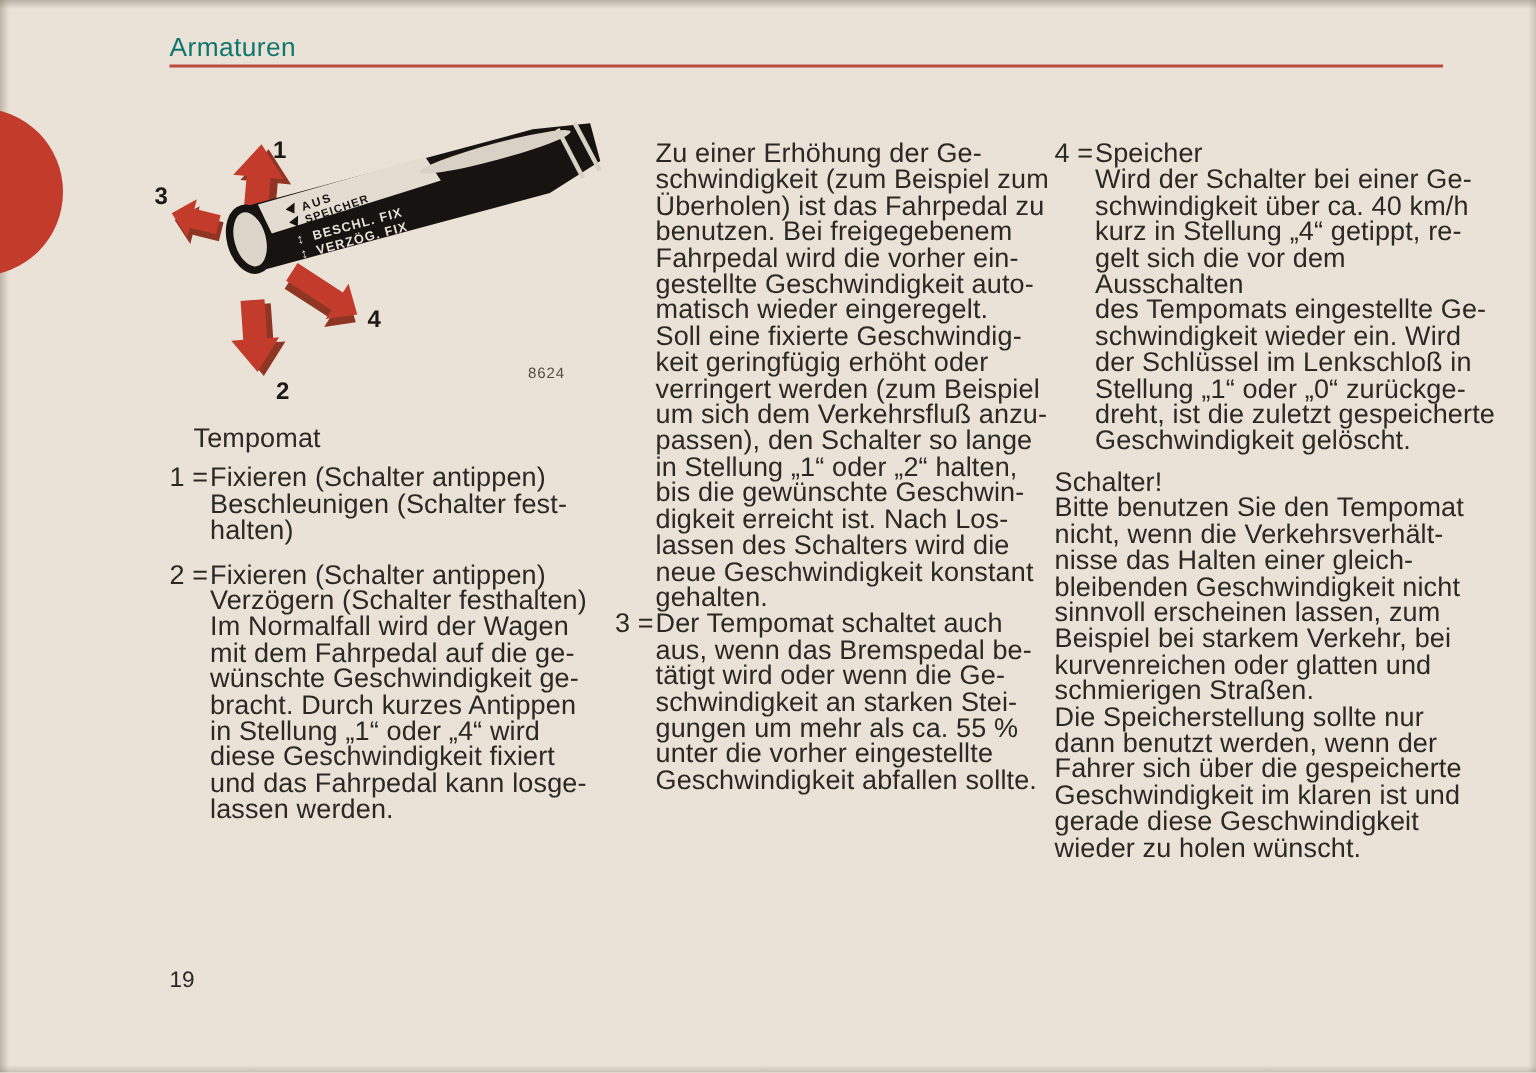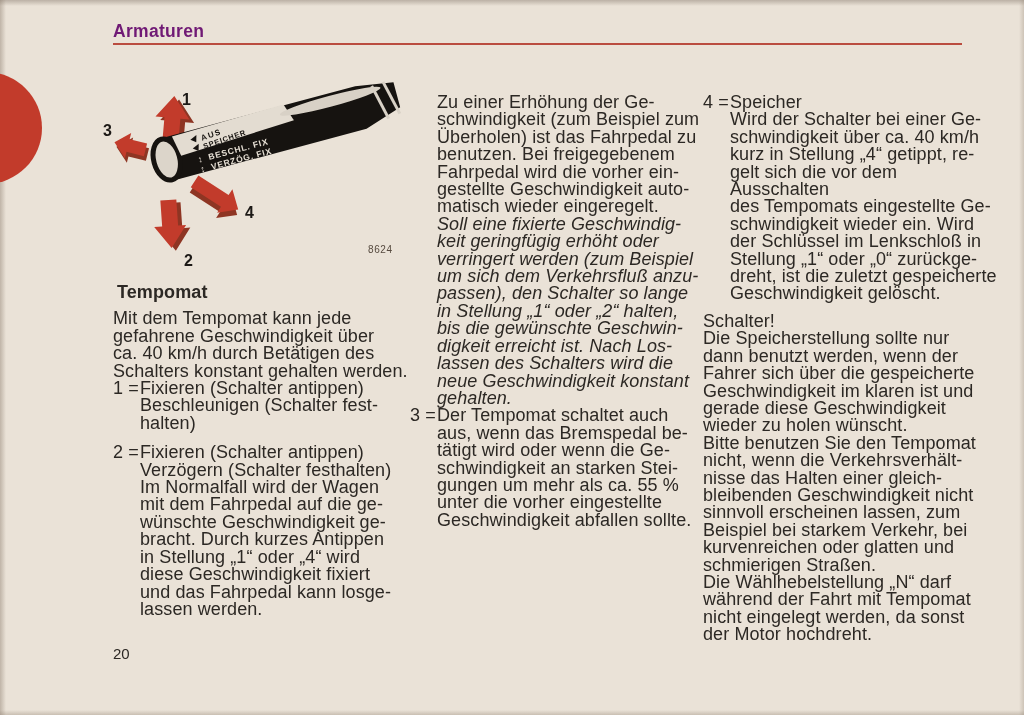--- a/index.html
+++ b/index.html
@@ -14,44 +14,44 @@
   .edge.left{left:0;top:0;bottom:0;width:6px;background:linear-gradient(90deg,rgba(140,125,110,.45),rgba(140,125,110,0));}
   .edge.right{right:0;top:0;bottom:0;width:5px;background:linear-gradient(270deg,rgba(140,125,110,.3),rgba(140,125,110,0));}
   .edge.bottom{left:0;bottom:0;right:0;height:5px;background:linear-gradient(0deg,rgba(140,125,110,.35),rgba(140,125,110,0));}
 
   .tab-circle{
     position:absolute;left:-70px;top:72px;width:112px;height:112px;
     border-radius:50%;background:#c23b2b;
   }
   .header-title{
     position:absolute;left:113px;top:21px;
-    font-size:17.5px;font-weight:bold;color:#701a75;letter-spacing:.3px;
+    font-size:17.5px;font-weight:normal;color:#0f766e;letter-spacing:.3px;
   }
   .header-rule{
     position:absolute;left:113px;top:43px;width:849px;height:2px;
     background:#b23124;opacity:.85;
   }
 
   .figure-svg{position:absolute;left:90px;top:78px;}
   .figure-number{
     position:absolute;left:352px;top:244px;
-    font-size:10px;letter-spacing:.6px;color:#564a3f;margin-left:16px;
+    font-size:10px;letter-spacing:.6px;color:#564a3f;
   }
 
   .col{position:absolute;font-size:18px;line-height:17.4px;letter-spacing:.1px;}
   .col p{margin:0;white-space:pre-line;}
   .col-left{left:113px;top:284px;width:302px;}
   .col-middle{left:410px;top:94px;width:296px;}
   .col-right{left:703px;top:94px;width:296px;}
 
-  .heading{font-weight:bold;margin:0 0 9px 4px;}
+  .heading{font-weight:normal;margin:0 0 9px 16px;}
   .plain-heading{margin:0 0 6px 0;}
   .intro{margin-bottom:10px;}
   .mb7{margin-bottom:7px;}
-  .mb9{margin-bottom:9px;font-style:italic;}
+  .mb9{margin-bottom:9px;}
   .mb10{margin-bottom:10px;}
   .mb6{margin-bottom:6px;}
   .hang{position:relative;padding-left:27px;}
   .hang .num{position:absolute;left:0;top:0;white-space:nowrap;}
   .gap12{margin-top:12px;}
 
   .page-number{position:absolute;left:113px;top:645px;font-size:15px;}
 
   svg text{font-family:"Liberation Sans", sans-serif;}
 </style>
@@ -110,24 +110,20 @@
   <text x="92" y="27" font-size="16" font-weight="bold" fill="#1c1916">1</text>
   <text x="13" y="58" font-size="16" font-weight="bold" fill="#1c1916">3</text>
   <text x="155" y="140" font-size="16" font-weight="bold" fill="#1c1916">4</text>
   <text x="94" y="188" font-size="16" font-weight="bold" fill="#1c1916">2</text>
 </svg>
 
 <div class="figure-number">8624</div>
 
 <div class="col col-left">
   <div class="heading">Tempomat</div>
-  <p class="intro">Mit dem Tempomat kann jede
-gefahrene Geschwindigkeit über
-ca. 40 km/h durch Betätigen des
-Schalters konstant gehalten werden.</p>
   <div class="hang mb10">
     <span class="num">1 =</span>
     <p>Fixieren (Schalter antippen)
 Beschleunigen (Schalter fest-
 halten)</p>
   </div>
   <div class="hang gap12">
     <span class="num">2 =</span>
     <p class="mb6">Fixieren (Schalter antippen)
 Verzögern (Schalter festhalten)</p>
@@ -184,33 +180,29 @@
 kurz in Stellung „4“ getippt, re-
 gelt sich die vor dem Ausschalten
 des Tempomats eingestellte Ge-
 schwindigkeit wieder ein. Wird
 der Schlüssel im Lenkschloß in
 Stellung „1“ oder „0“ zurückge-
 dreht, ist die zuletzt gespeicherte
 Geschwindigkeit gelöscht.</p>
   </div>
   <p class="plain-heading">Schalter!</p>
-  <p class="mb7">Die Speicherstellung sollte nur
-dann benutzt werden, wenn der
-Fahrer sich über die gespeicherte
-Geschwindigkeit im klaren ist und
-gerade diese Geschwindigkeit
-wieder zu holen wünscht.</p>
   <p class="mb7">Bitte benutzen Sie den Tempomat
 nicht, wenn die Verkehrsverhält-
 nisse das Halten einer gleich-
 bleibenden Geschwindigkeit nicht
 sinnvoll erscheinen lassen, zum
 Beispiel bei starkem Verkehr, bei
 kurvenreichen oder glatten und
 schmierigen Straßen.</p>
-  <p>Die Wählhebelstellung „N“ darf
-während der Fahrt mit Tempomat
-nicht eingelegt werden, da sonst
-der Motor hochdreht.</p>
+  <p class="mb7">Die Speicherstellung sollte nur
+dann benutzt werden, wenn der
+Fahrer sich über die gespeicherte
+Geschwindigkeit im klaren ist und
+gerade diese Geschwindigkeit
+wieder zu holen wünscht.</p>
 </div>
 
-<div class="page-number">20</div>
+<div class="page-number">19</div>
 
 </body></html>

